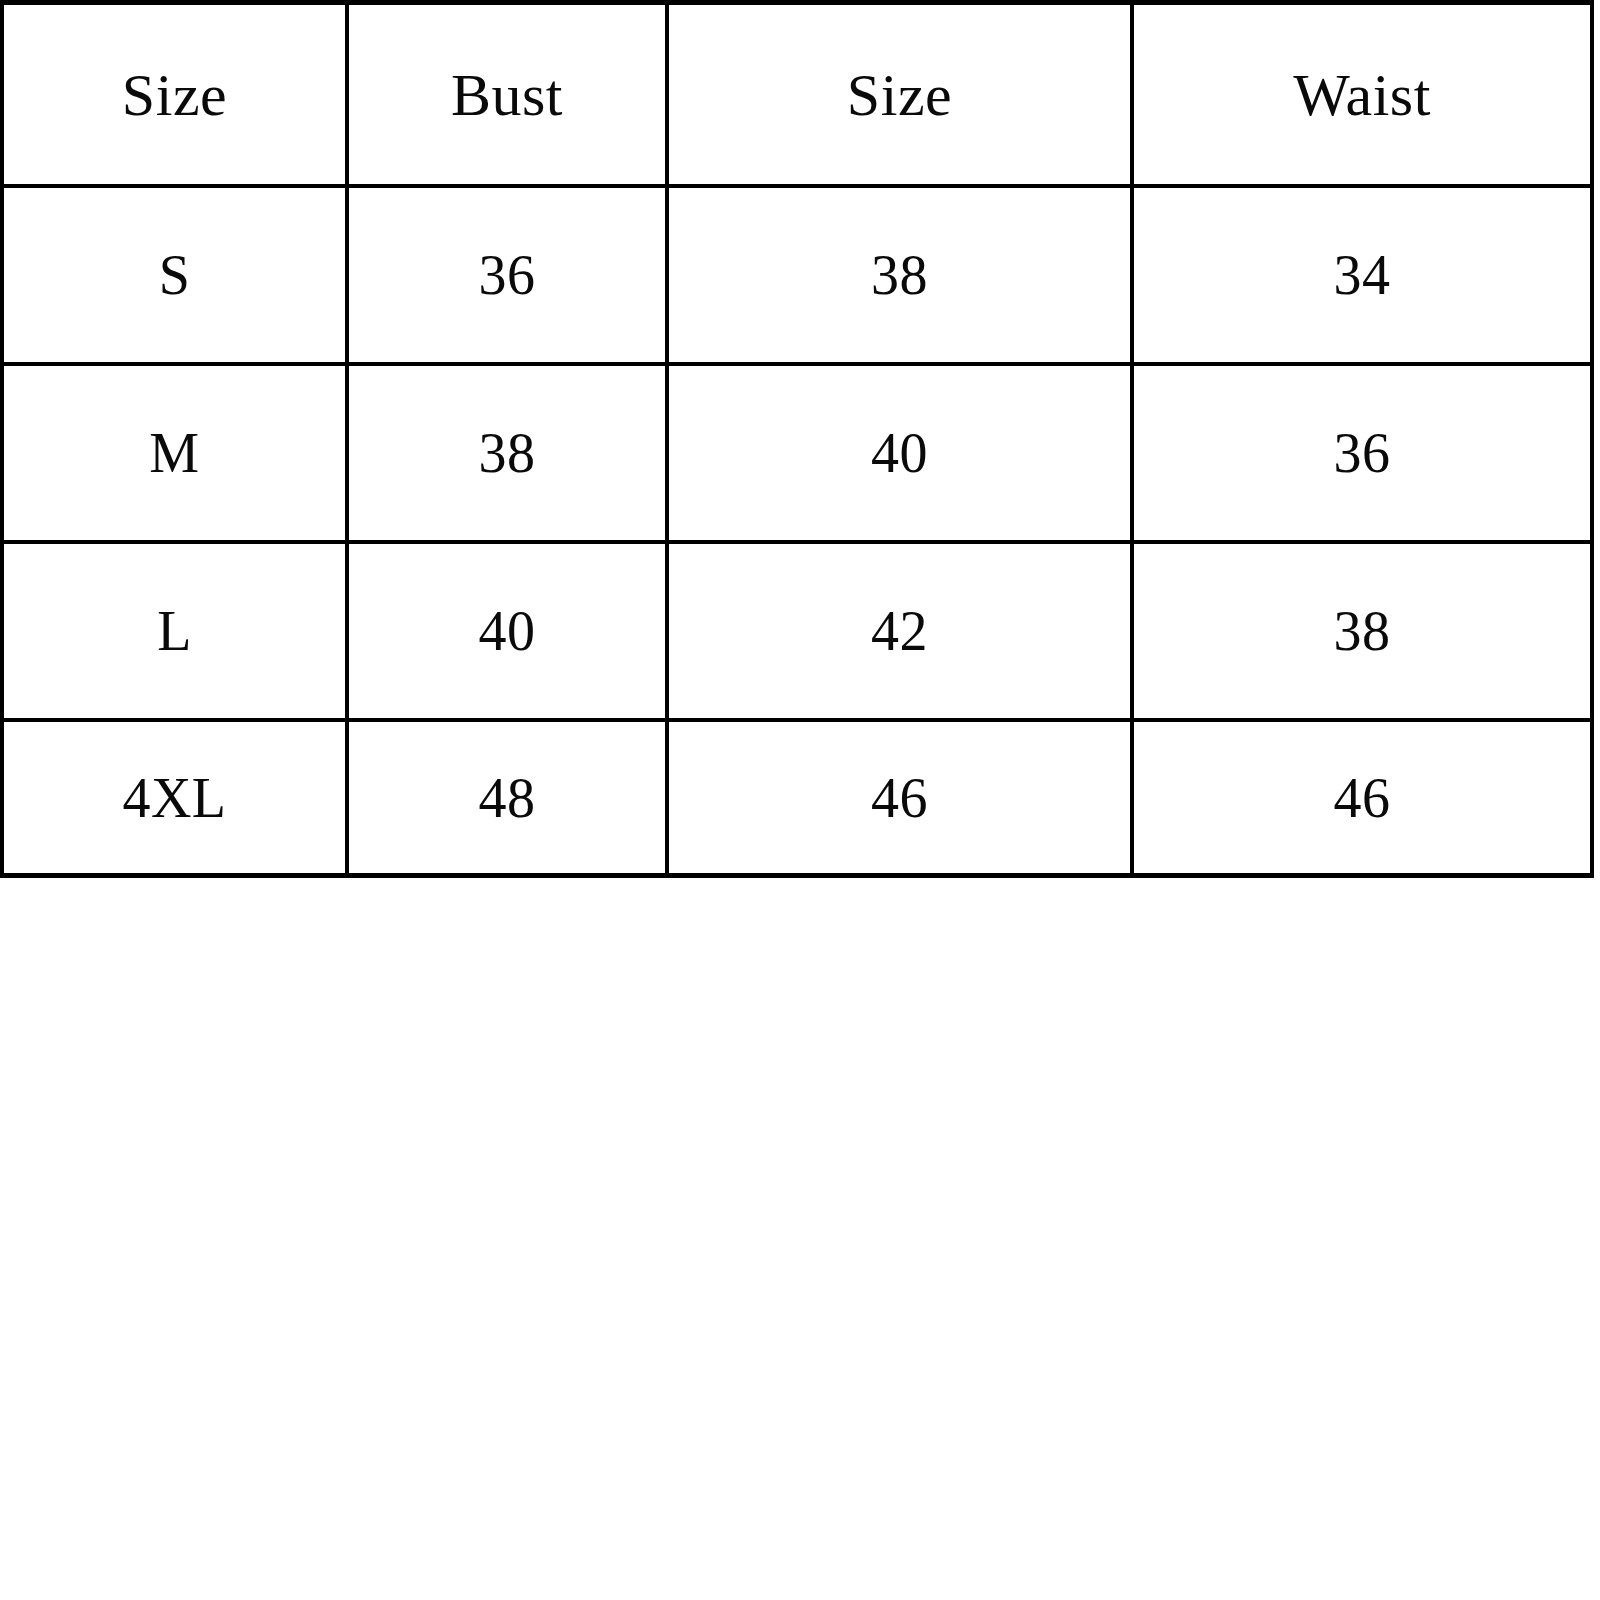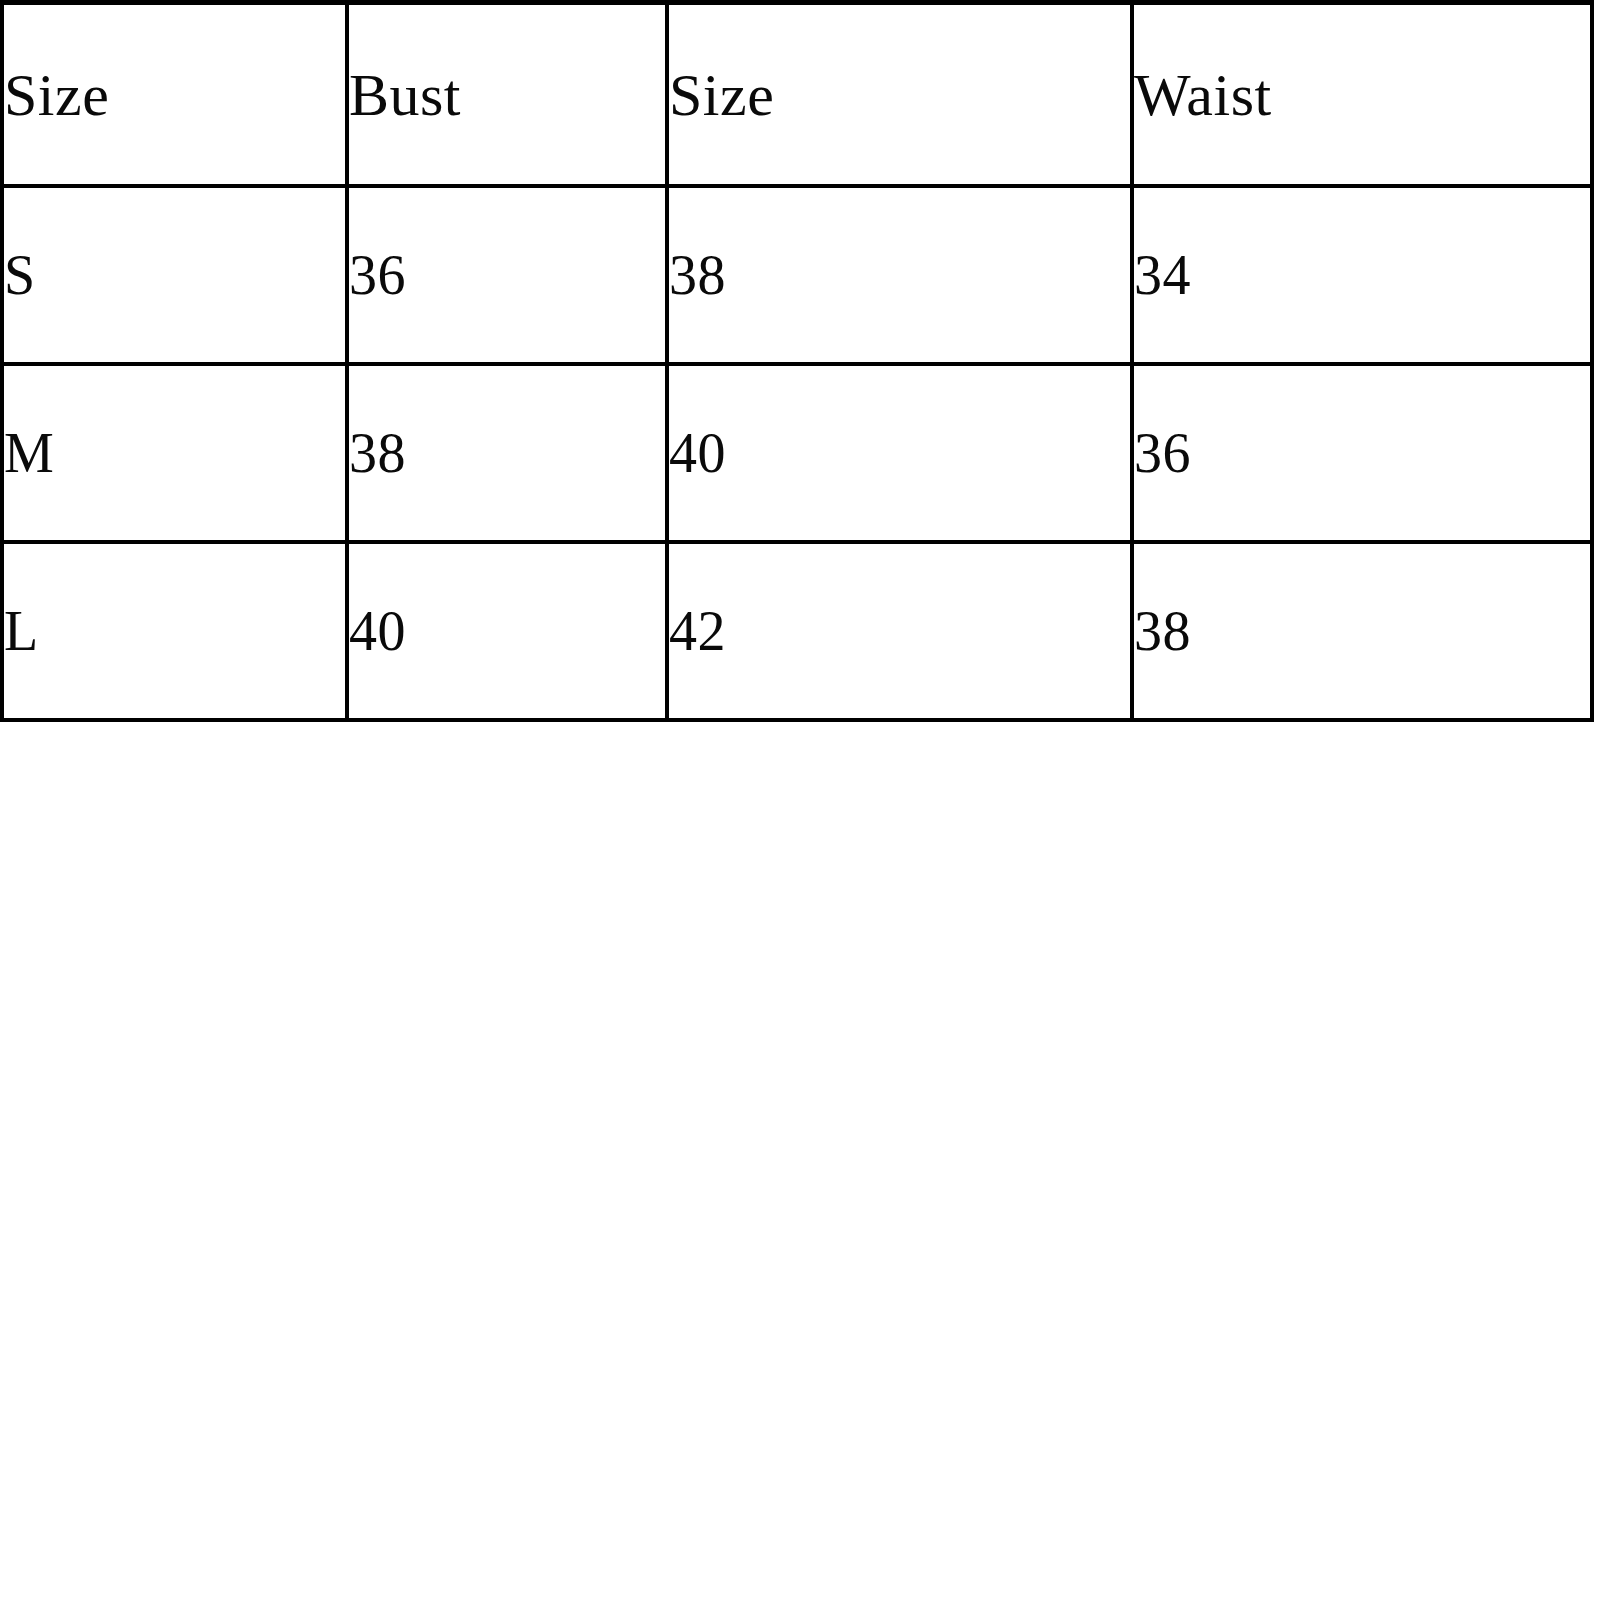--- a/index.html
+++ b/index.html
@@ -33,21 +33,21 @@
   }
 
   table.size-chart col.col-size  { width: 345px; }
   table.size-chart col.col-bust  { width: 320px; }
   table.size-chart col.col-hips  { width: 465px; }
   table.size-chart col.col-waist { width: 460px; }
 
   table.size-chart th,
   table.size-chart td {
     border: 4px solid #000000;
-    text-align: left;
+    text-align: center;
     vertical-align: middle;
     color: #0a0a0a;
     background: #ffffff;
     padding: 0;
     font-weight: normal;
     line-height: 1;
     letter-spacing: 0.5px;
   }
 
   table.size-chart thead th {
@@ -127,17 +127,23 @@
       <tr class="row-l">
         <td><span class="cell-text">L</span></td>
         <td><span class="cell-text">40</span></td>
         <td><span class="cell-text">42</span></td>
         <td><span class="cell-text">38</span></td>
       </tr>
 
 
 
 
+      <tr class="row-4xl row-last">
+        <td><span class="cell-text">4XL</span></td>
+        <td><span class="cell-text">48</span></td>
+        <td><span class="cell-text">46</span></td>
+        <td><span class="cell-text">46</span></td>
+      </tr>
 
     </tbody>
   </table>
 
 </div>
 
 </body></html>

